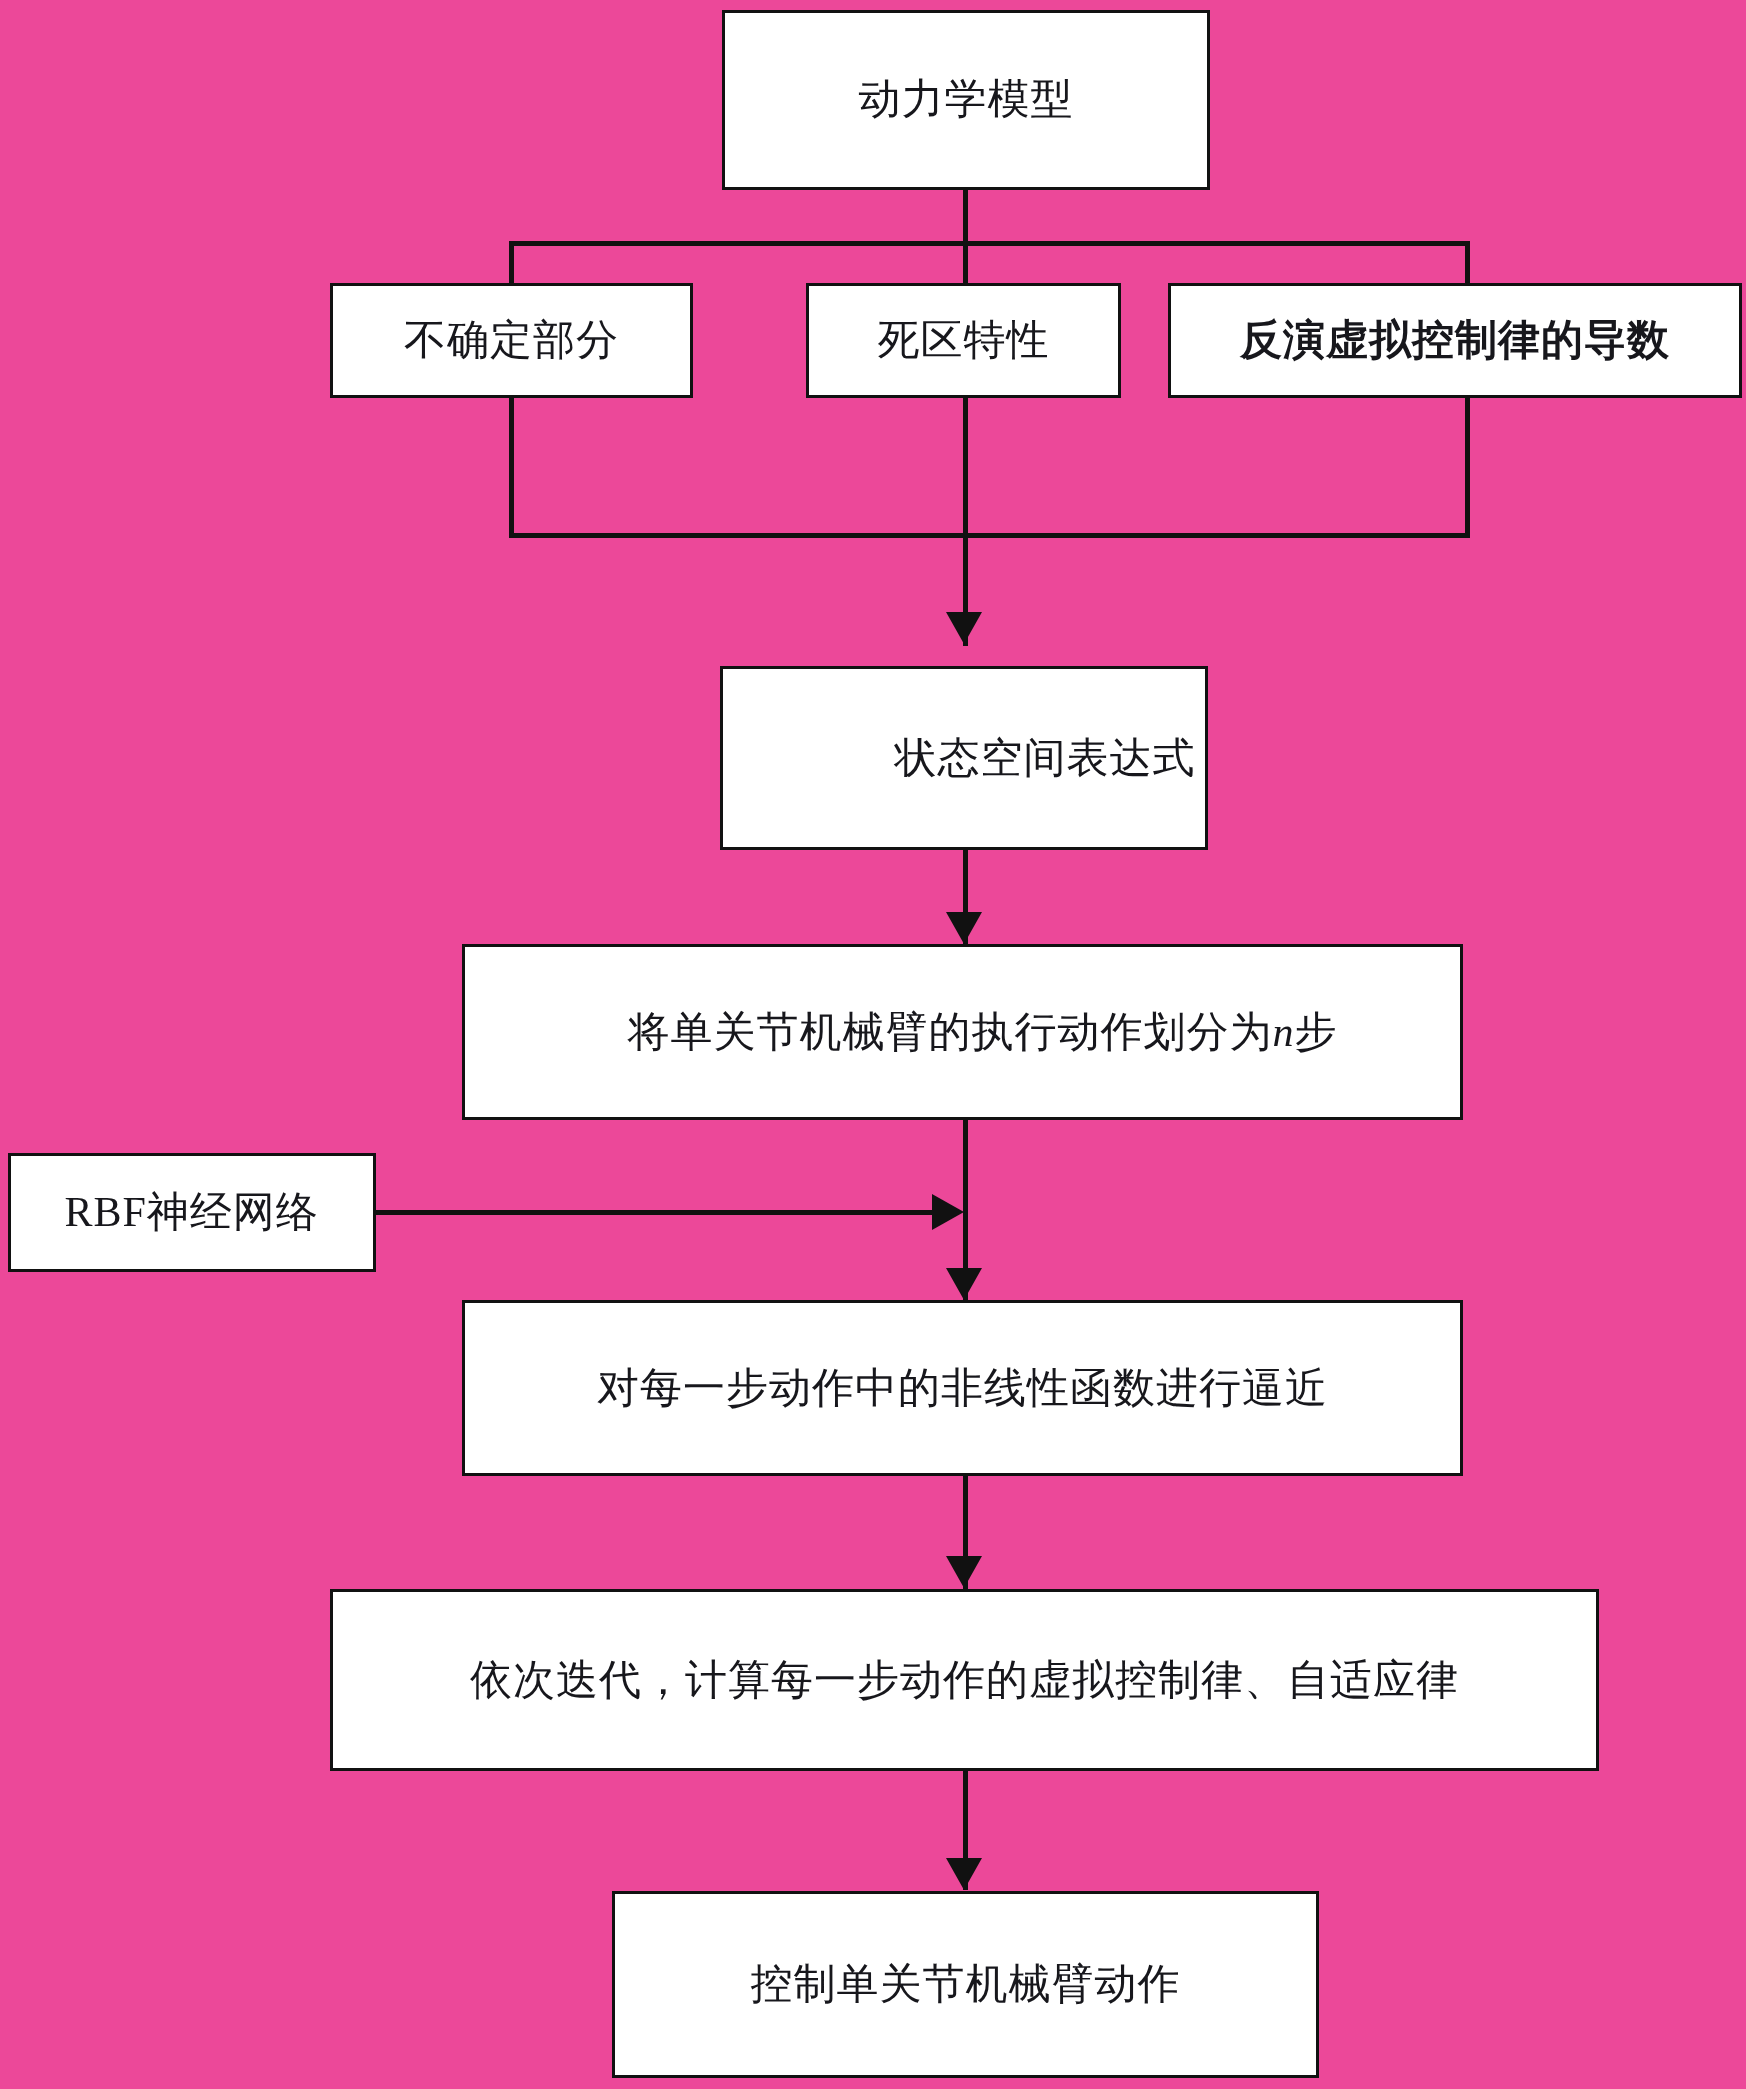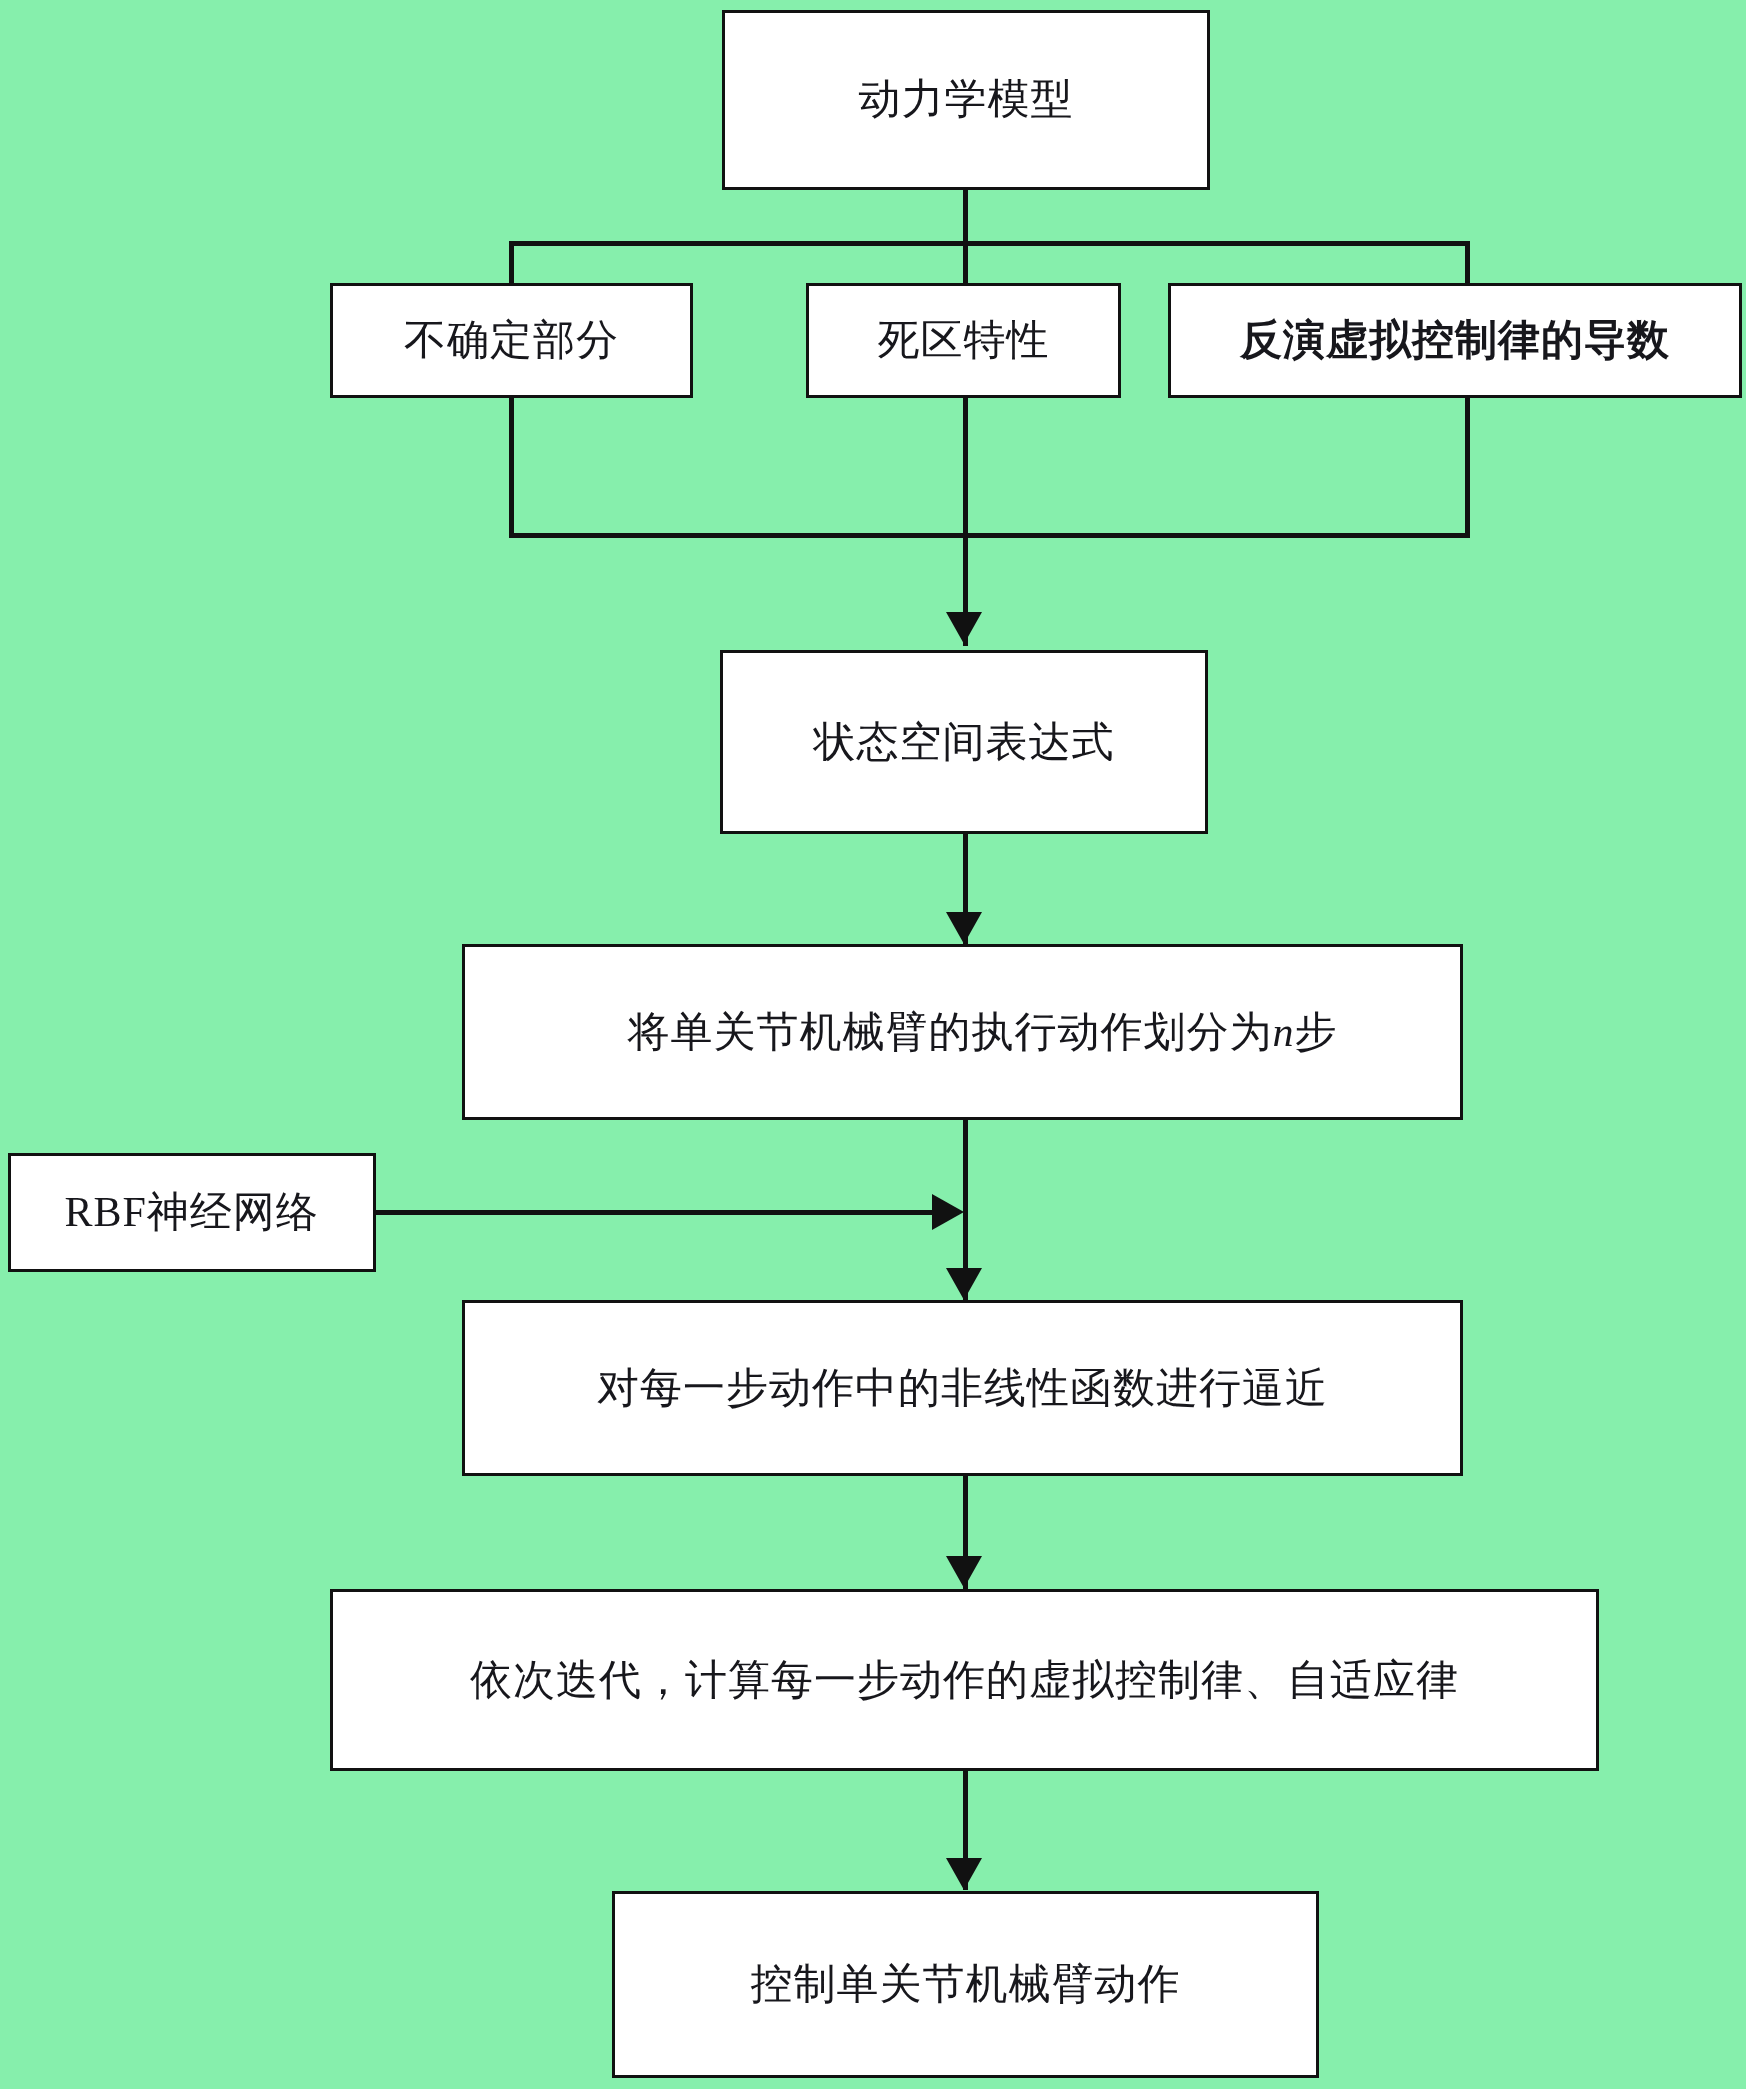--- a/index.html
+++ b/index.html
@@ -7,21 +7,21 @@
     padding: 0;
     background: #ffffff;
   }
   body {
     font-family: "Liberation Serif", "DejaVu Serif", serif;
   }
   #canvas {
     position: relative;
     width: 1746px;
     height: 2090px;
-    background: #86efac;
+    background: #ec4899;
     overflow: hidden;
   }
   .node {
     position: absolute;
     box-sizing: border-box;
     border: 3.8px solid #111111;
     background: #ffffff;
     display: flex;
     align-items: center;
     justify-content: center;
@@ -98,21 +98,21 @@
 
   <div class="vline" style="left:509px; top:396px; height:141px;"></div>
   <div class="vline" style="left:963px; top:396px; height:141px;"></div>
   <div class="vline" style="left:1465px; top:396px; height:141px;"></div>
 
   <div class="hline" style="left:509px; top:533px; width:961px;"></div>
 
   <div class="vline" style="left:963px; top:533px; height:113px;"></div>
   <div class="arrowdown" style="left:946px; top:612px;"></div>
 
-  <div class="node" style="left:720px; top:650px; width:488px; height:184px;">
+  <div class="node" style="left:720px; top:666px; width:488px; height:184px;justify-content:flex-end;">
     <span class="txt">状态空间表达式</span>
   </div>
 
   <div class="vline" style="left:963px; top:828px; height:117px;"></div>
   <div class="arrowdown" style="left:946px; top:912px;"></div>
 
   <div class="node" style="left:462px; top:944px; width:1001px; height:176px;padding-left:40px;">
     <span class="txt">
       <span>将单关节机械臂的执行动作划分为</span><em>n</em><span>步</span>
     </span>

